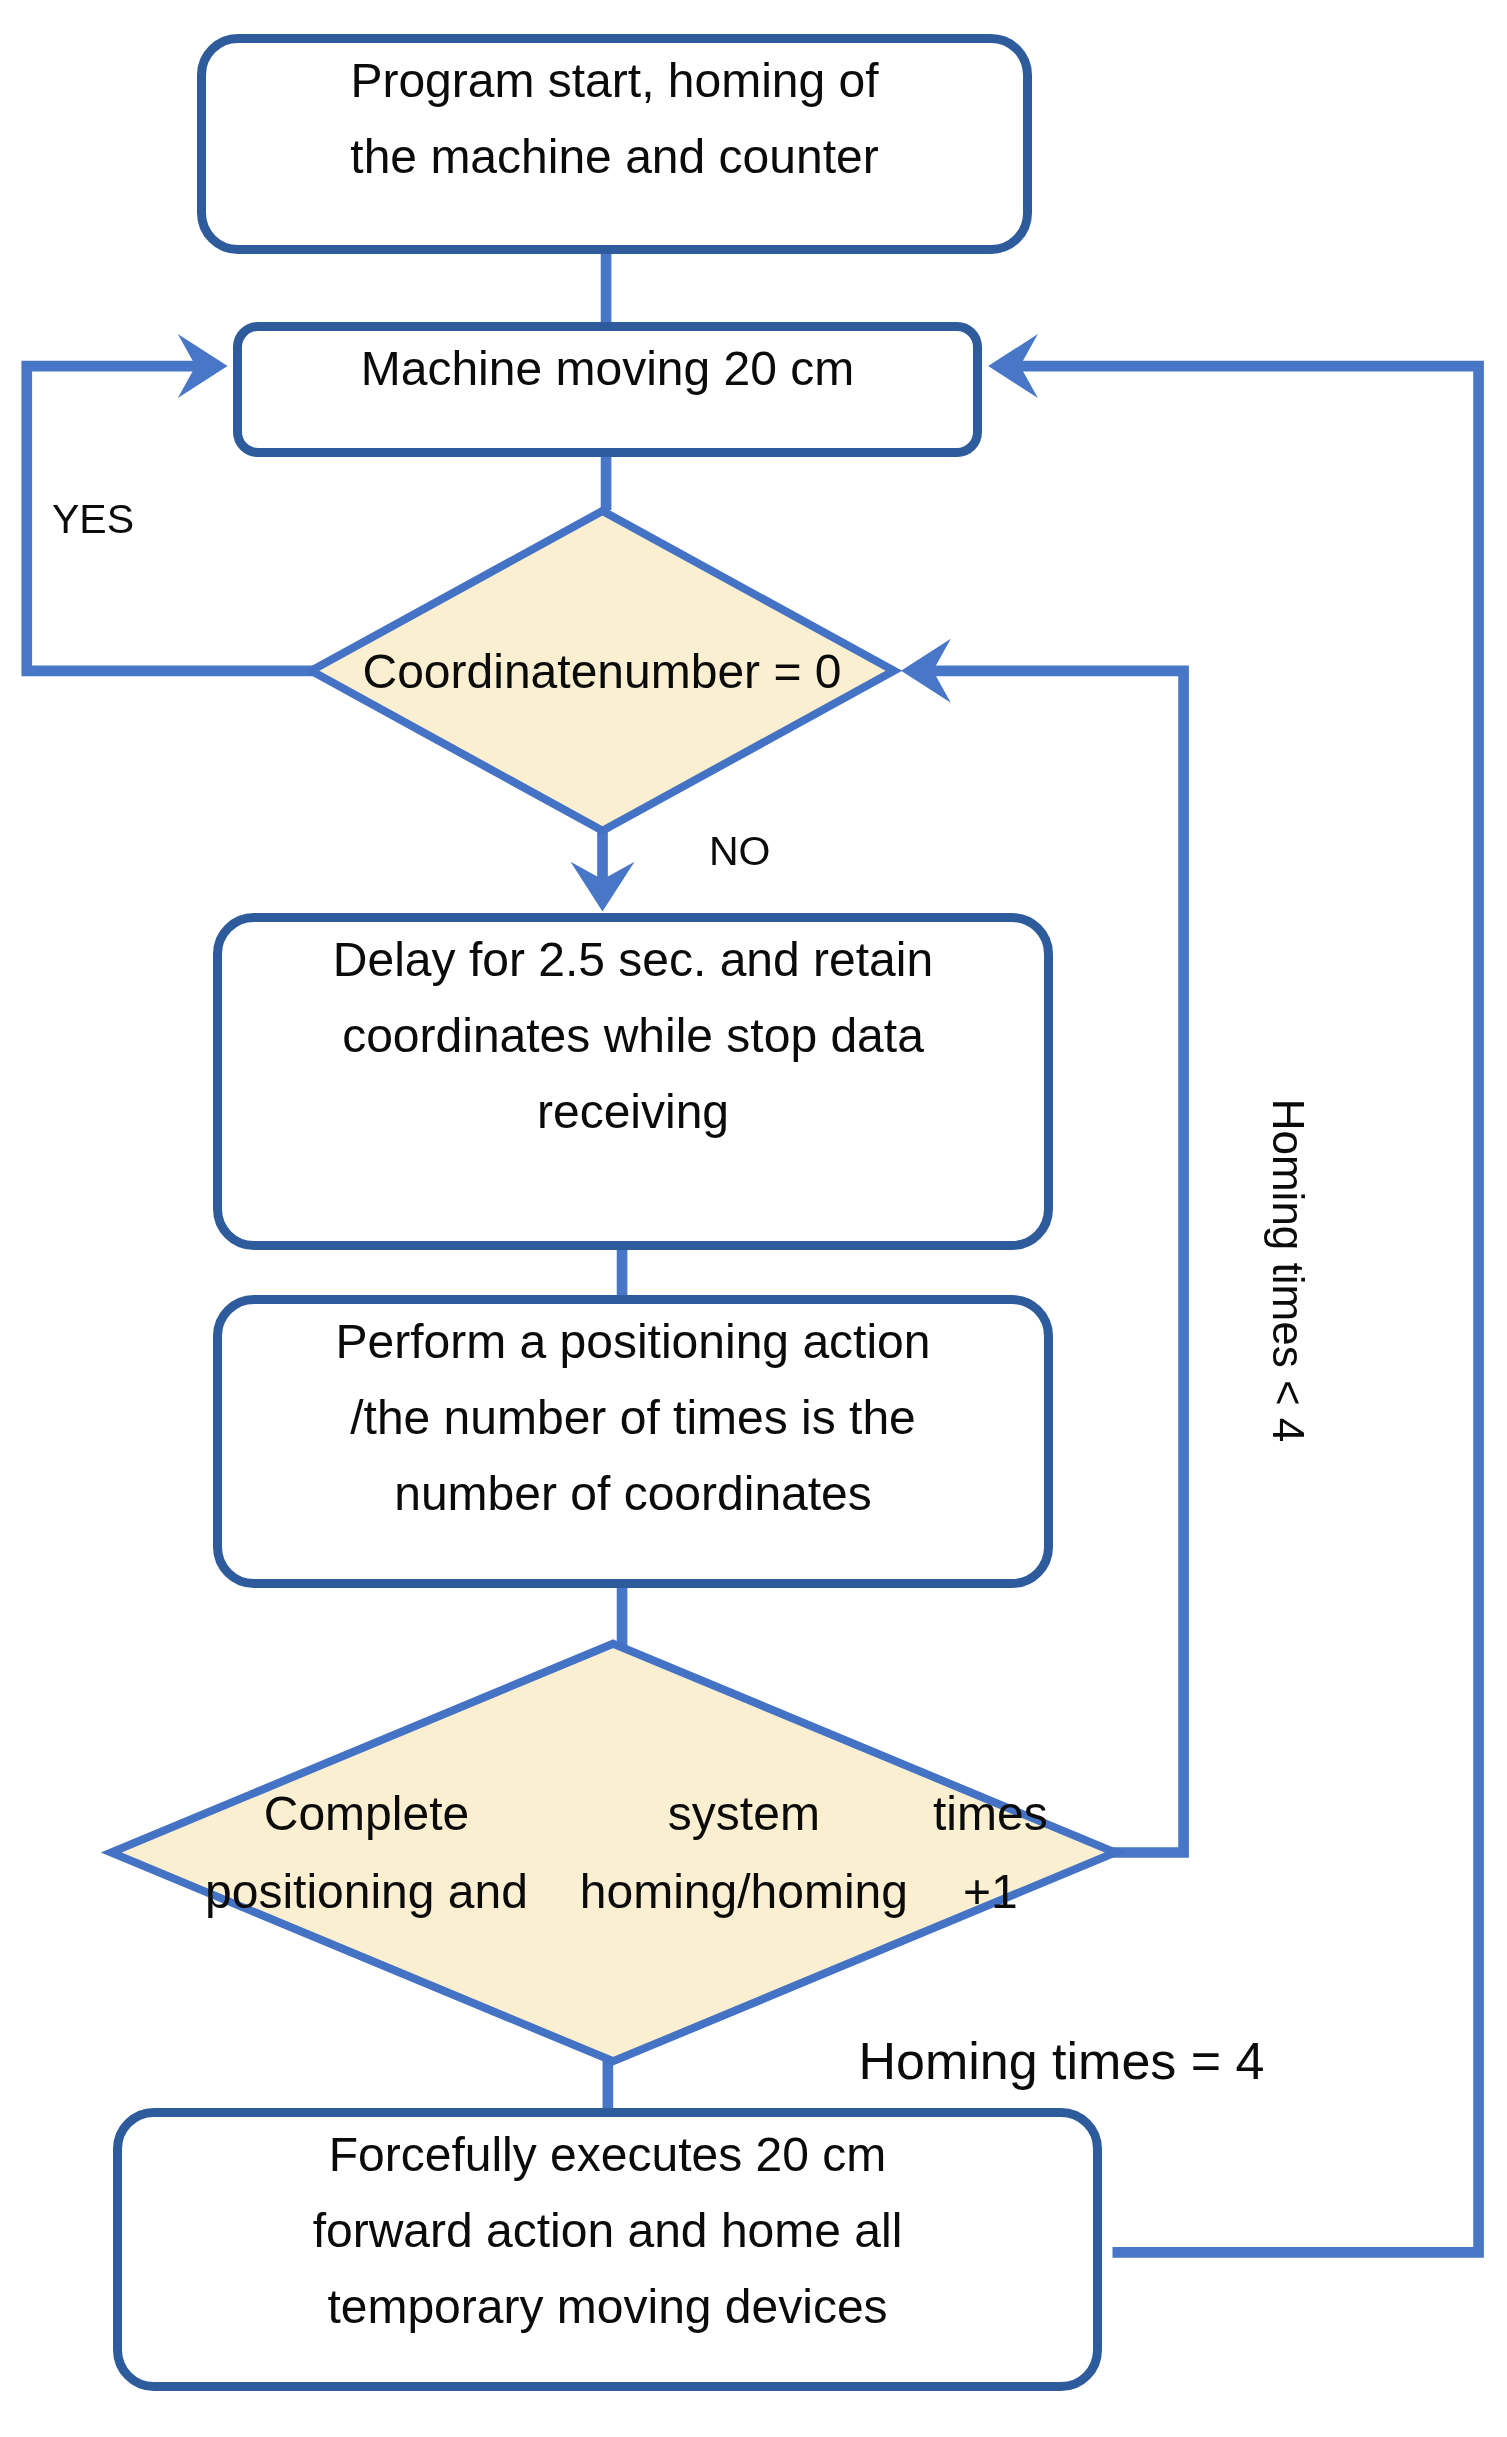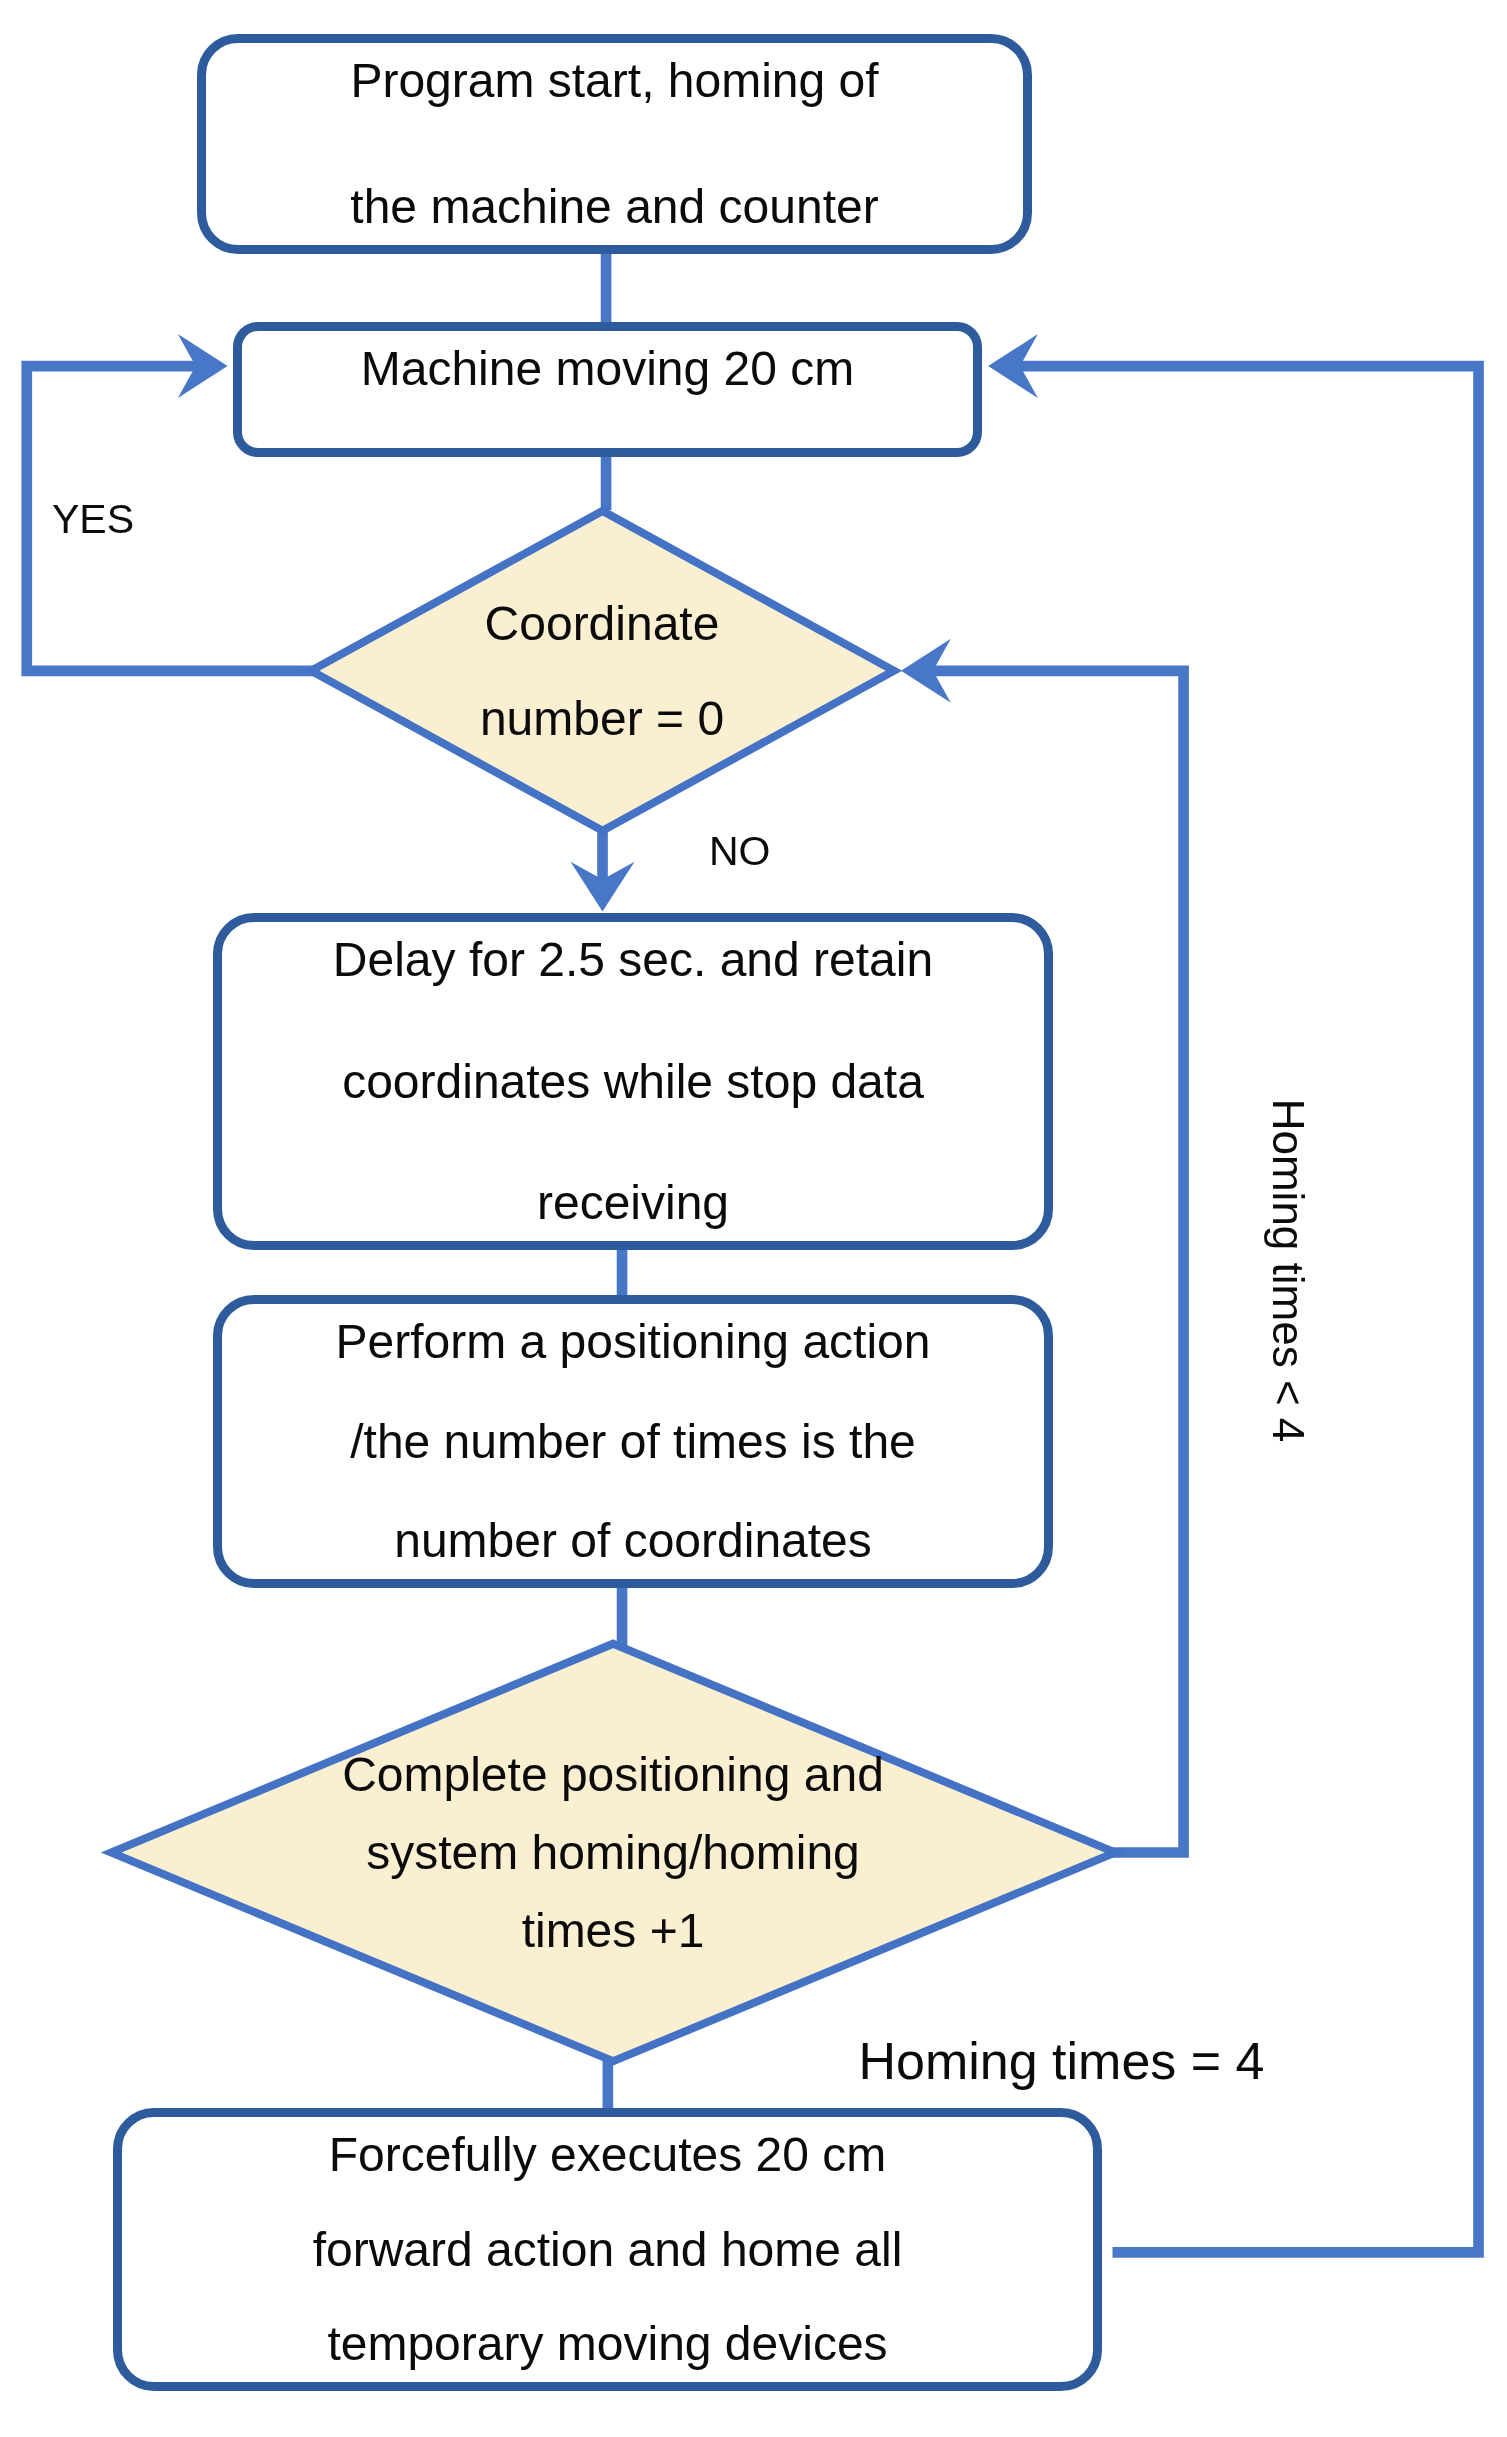--- a/index.html
+++ b/index.html
@@ -19,29 +19,29 @@
     color:var(--text-color);
     overflow:hidden;
   }
   .wires{position:absolute;left:0;top:0;width:100%;height:100%;}
   .node{
     position:absolute;
     box-sizing:border-box;
     background:#ffffff;
     border:9.8px solid var(--box-border-blue);
     display:flex;flex-direction:column;
-    align-items:center;justify-content:space-between;
+    align-items:center;justify-content:flex-start;
     text-align:center;
     font-size:48px;line-height:76px;
     z-index:2;
   }
   .node .ln{white-space:nowrap;}
   .dtext{
     position:absolute;
-    display:flex;flex-direction:column;
+    display:flex;
     align-items:center;justify-content:center;
     text-align:center;
     font-size:48px;
     z-index:2;
   }
   .label{
     position:absolute;
     font-size:41px;
     white-space:nowrap;
     z-index:3;

